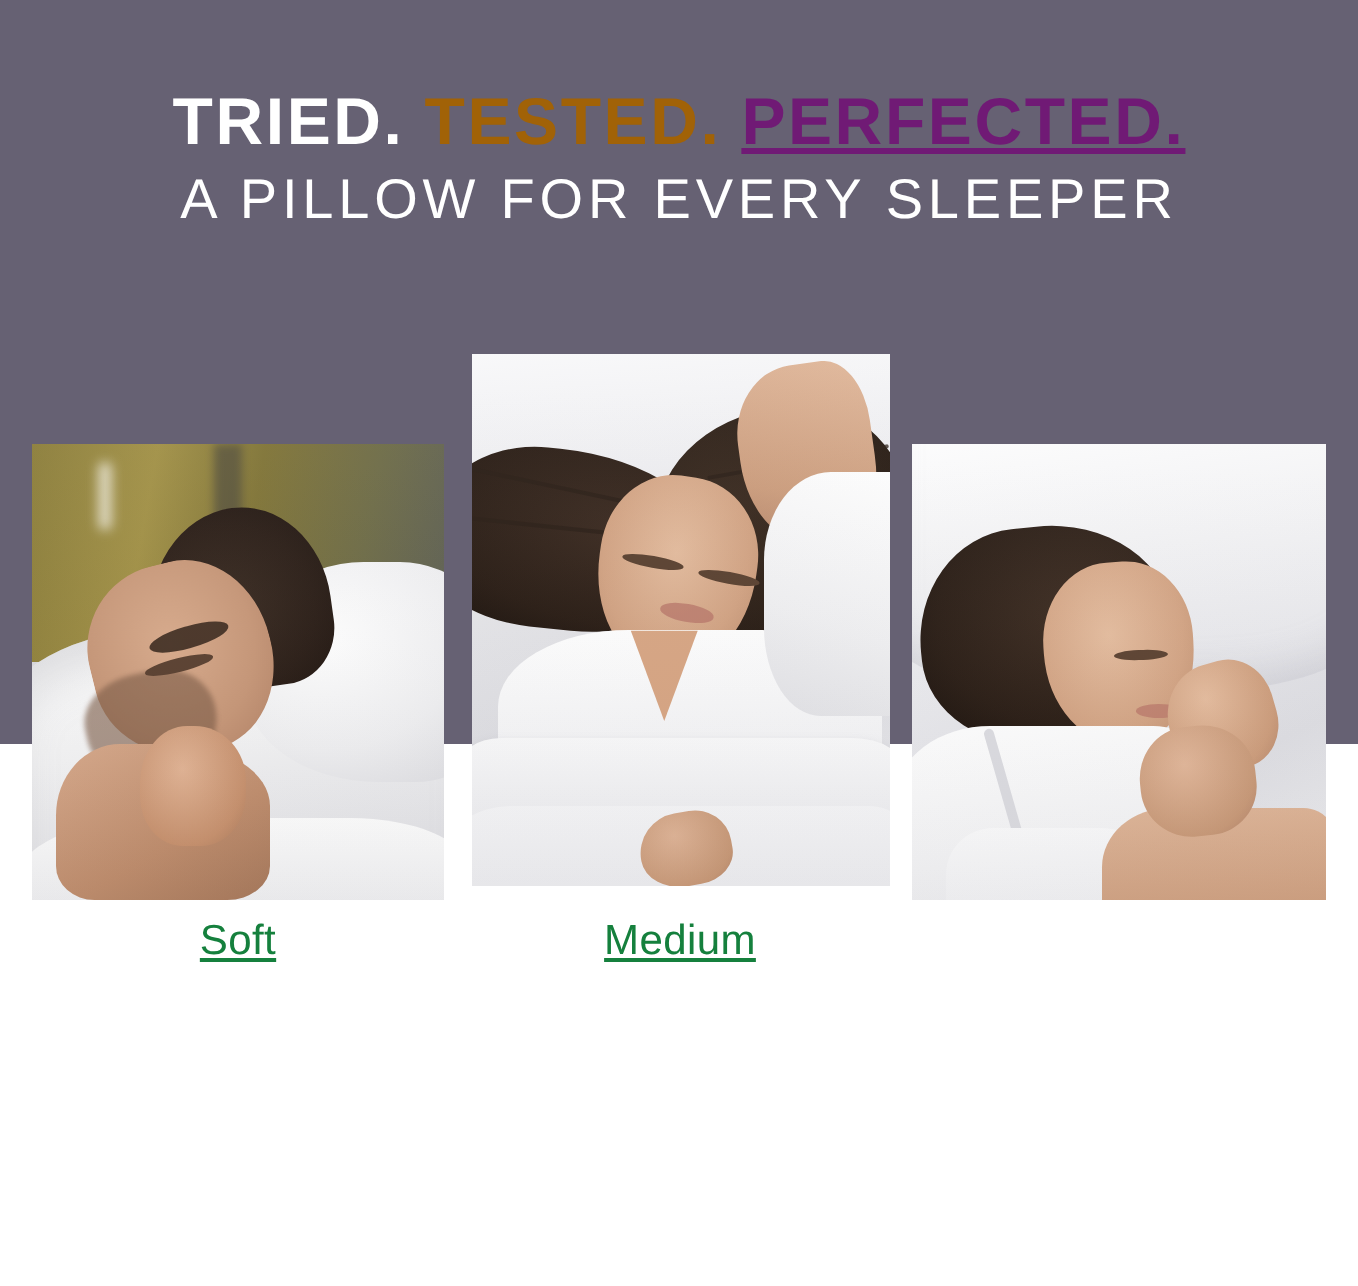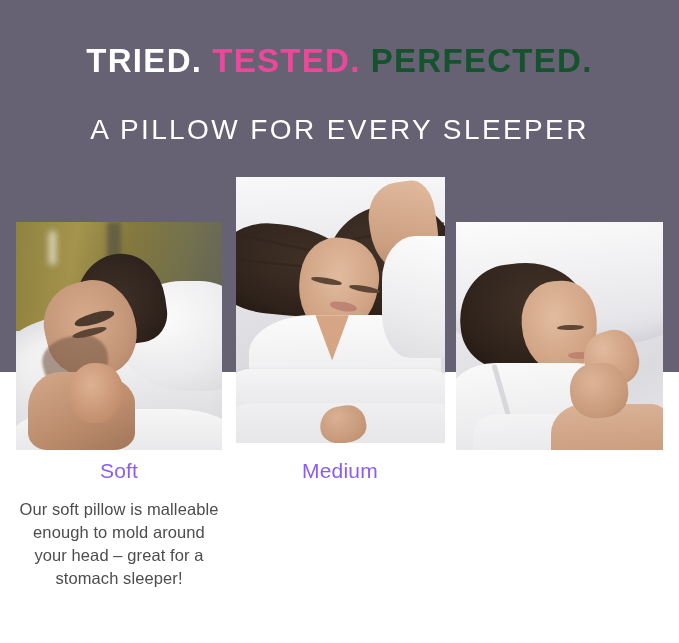--- a/index.html
+++ b/index.html
@@ -43,21 +43,21 @@
     white-space: nowrap;
   }
   .headline .w1 { color: #ffffff; text-align: center; }
   .headline .w2 { color: #c6c4cf; }
   .headline .w3 { color: #3e3446; }
   .headline .sp { display: inline-block; width: 10px; }
 
   .subheadline {
     position: absolute;
     left: 0;
-    top: 116px;
+    top: 86px;
     width: 679px;
     text-align: center;
     color: #ffffff;
     font-family: "Liberation Sans", sans-serif;
     font-weight: normal;
     font-size: 28px;
     letter-spacing: 2.4px;
     line-height: 1;
     white-space: nowrap;
   }
@@ -291,48 +291,49 @@
     position: absolute;
     top: 460px;
     width: 222px;
     text-align: center;
   }
   #col-soft   { left: 8px; }
   #col-medium { left: 229px; }
   #col-firm   { left: 449px; }
 
   .col-title {
-    color: #8b5cf6;
+    color: #15803d;
     font-family: "Liberation Sans", sans-serif;
     font-weight: normal;
     font-size: 21px;
     line-height: 1;
     letter-spacing: .2px;
     margin: 0 0 17px 0;
+    text-decoration: underline;
   }
   .col-desc {
     color: #4d4d4d;
     font-family: "Liberation Sans", sans-serif;
     font-weight: normal;
     font-size: 16.5px;
     line-height: 23px;
     letter-spacing: .1px;
     margin: 0;
     padding: 0 8px;
   }
 </style>
 </head>
 <body>
 
 <div id="page">
 
   <div class="hero-band" style="background: rgb(102, 97, 115);"></div>
 
   <div class="headline">
-    <span class="w1" style="color: rgb(255, 255, 255);">TRIED.</span><span class="sp"></span><span class="w2" style="color: #ec4899;">TESTED.</span><span class="sp"></span><span class="w3" style="color: #14532d;">PERFECTED.</span>
+    <span class="w1" style="color: rgb(255, 255, 255);">TRIED.</span><span class="sp"></span><span class="w2" style="color: #a16207;">TESTED.</span><span class="sp"></span><span class="w3" style="color: #701a75; text-decoration: underline;">PERFECTED.</span>
   </div>
 
   <div class="subheadline">A PILLOW FOR EVERY SLEEPER</div>
 
   <div class="photo" id="photo-soft">
     <div class="scene">
       <div class="bg-wall"></div>
       <div class="bg-lamp"></div>
       <div class="bg-post"></div>
       <div class="sheet-low"></div>
@@ -383,21 +384,20 @@
       <div class="lapel"></div>
       <div class="sleeve-low"></div>
       <div class="arm-low"></div>
       <div class="hand-a"></div>
       <div class="hand-b"></div>
     </div>
   </div>
 
   <div class="col" id="col-soft">
     <div class="col-title">Soft</div>
-    <div class="col-desc">Our soft pillow is malleable enough to mold around your head – great for a stomach sleeper!</div>
   </div>
 
   <div class="col" id="col-medium">
     <div class="col-title">Medium</div>
   </div>
 
   <div class="col" id="col-firm">
   </div>
 
 </div>

